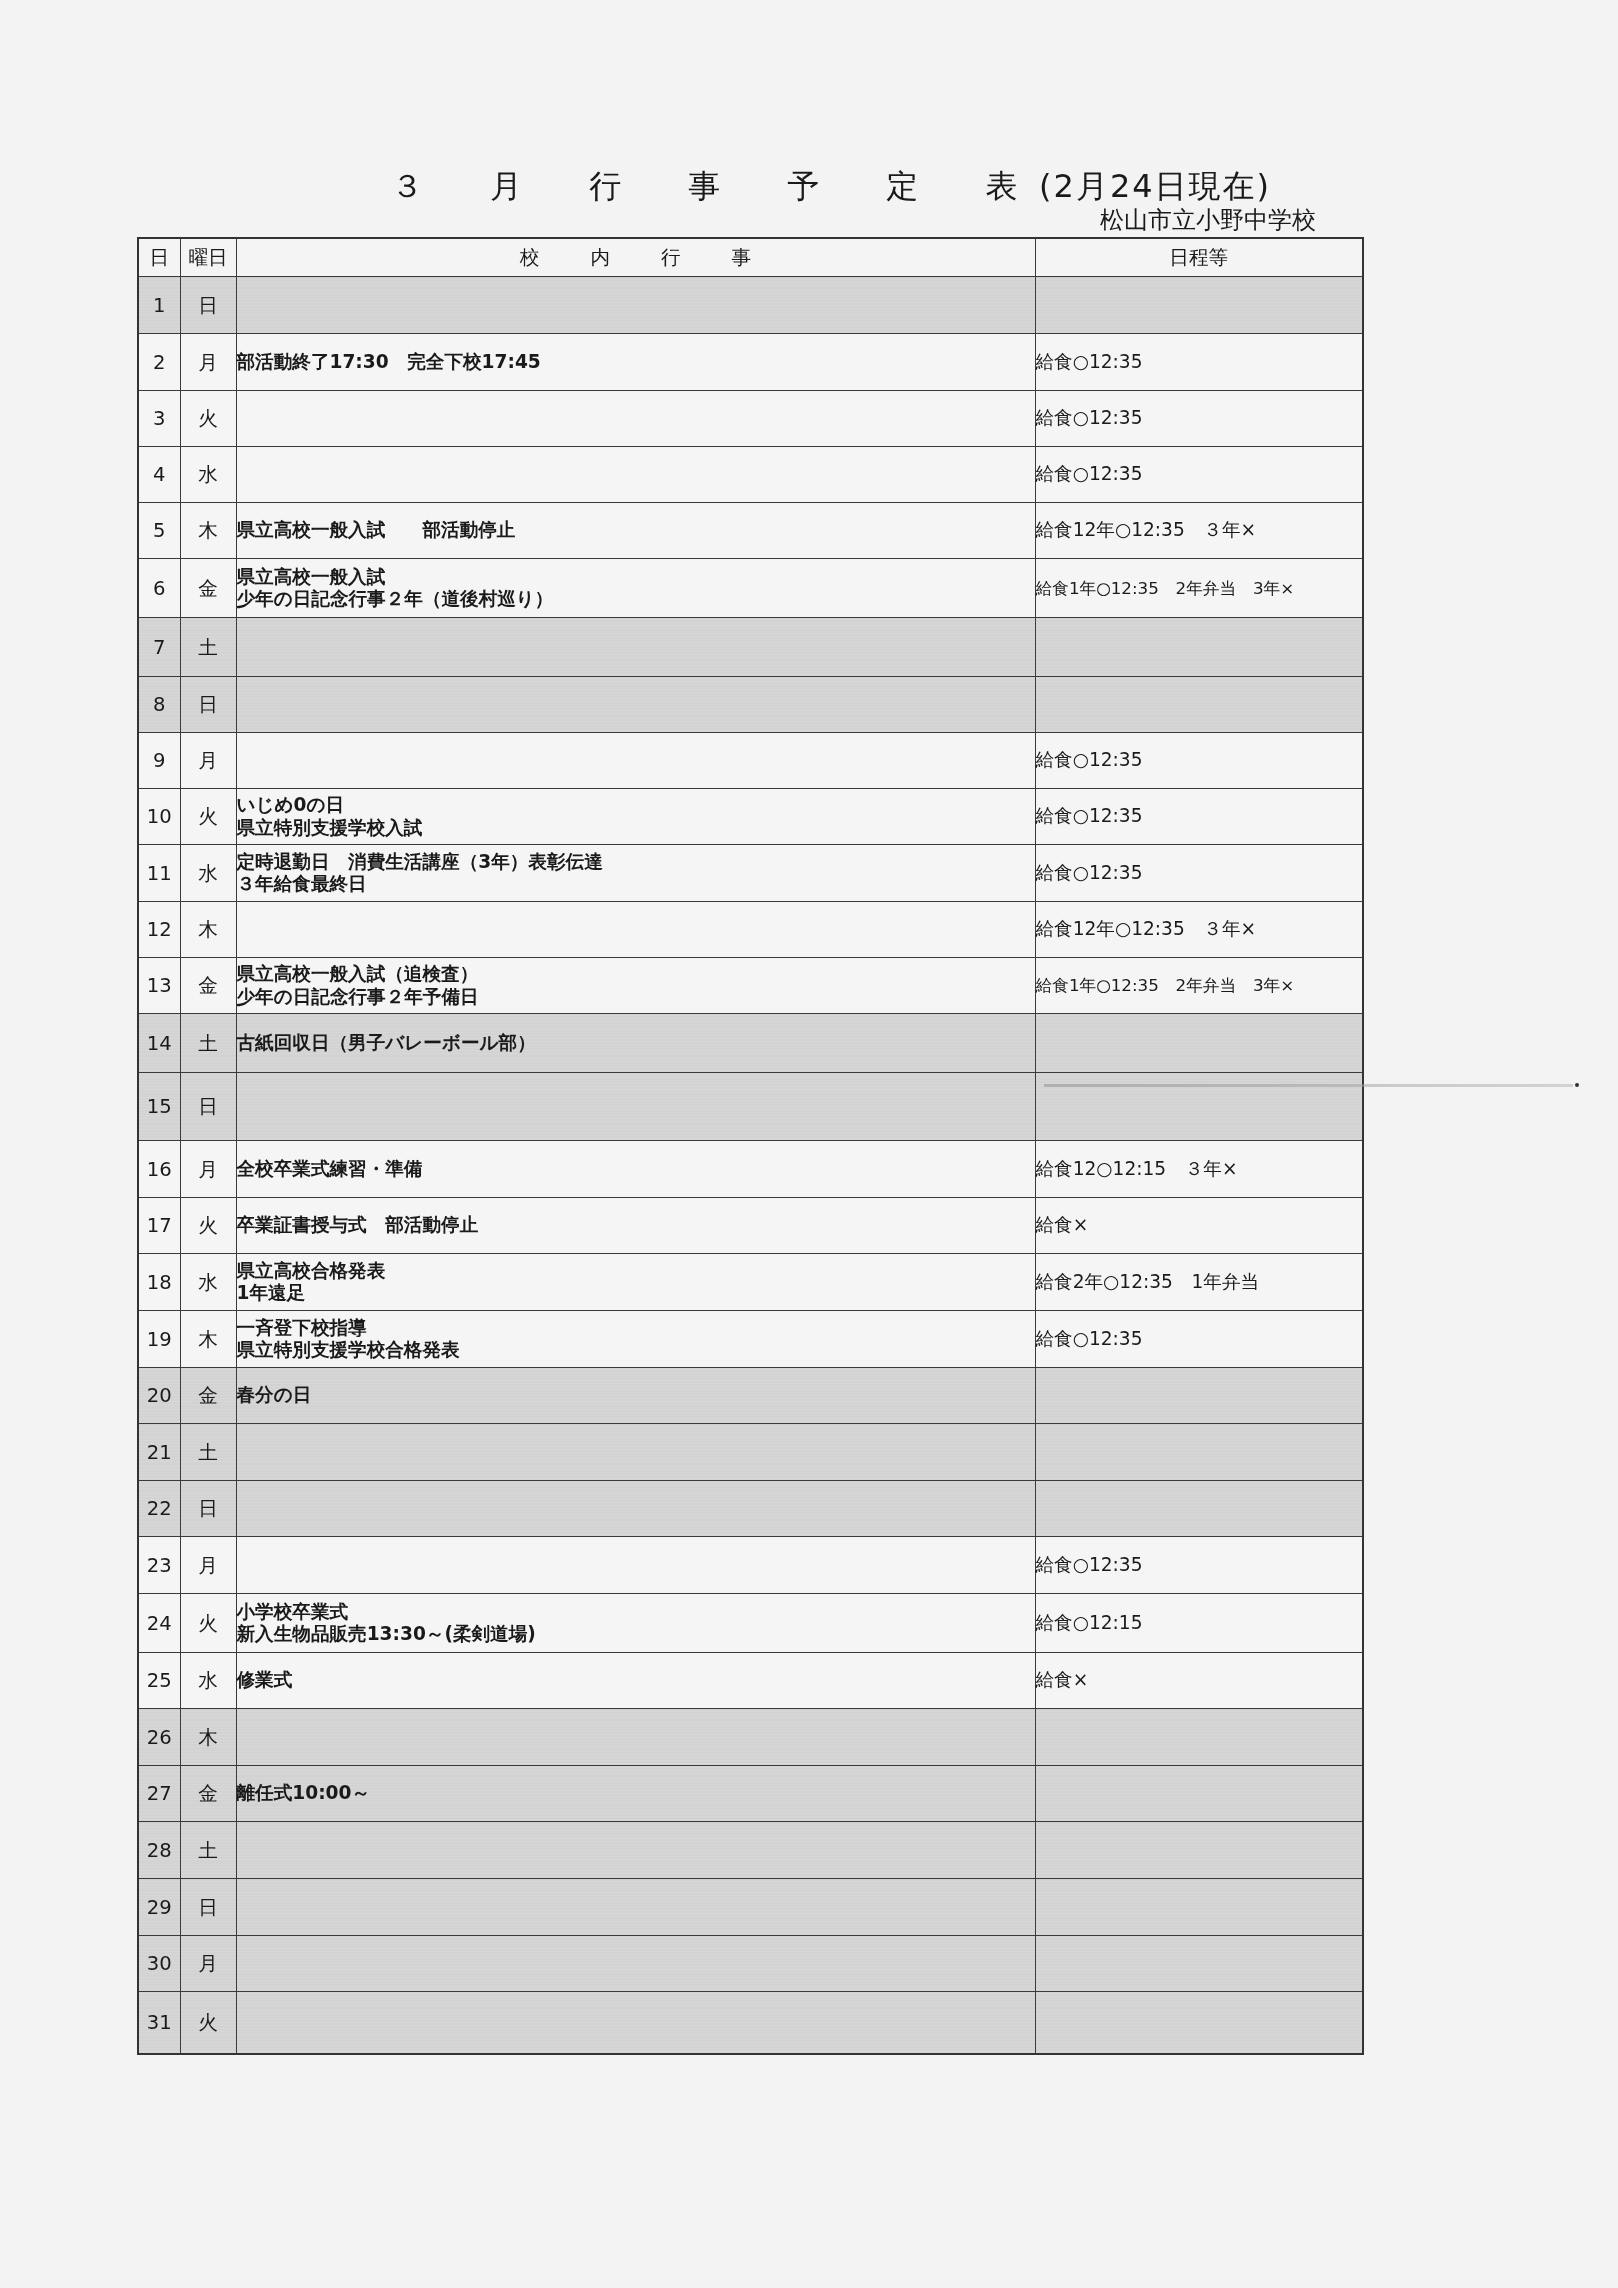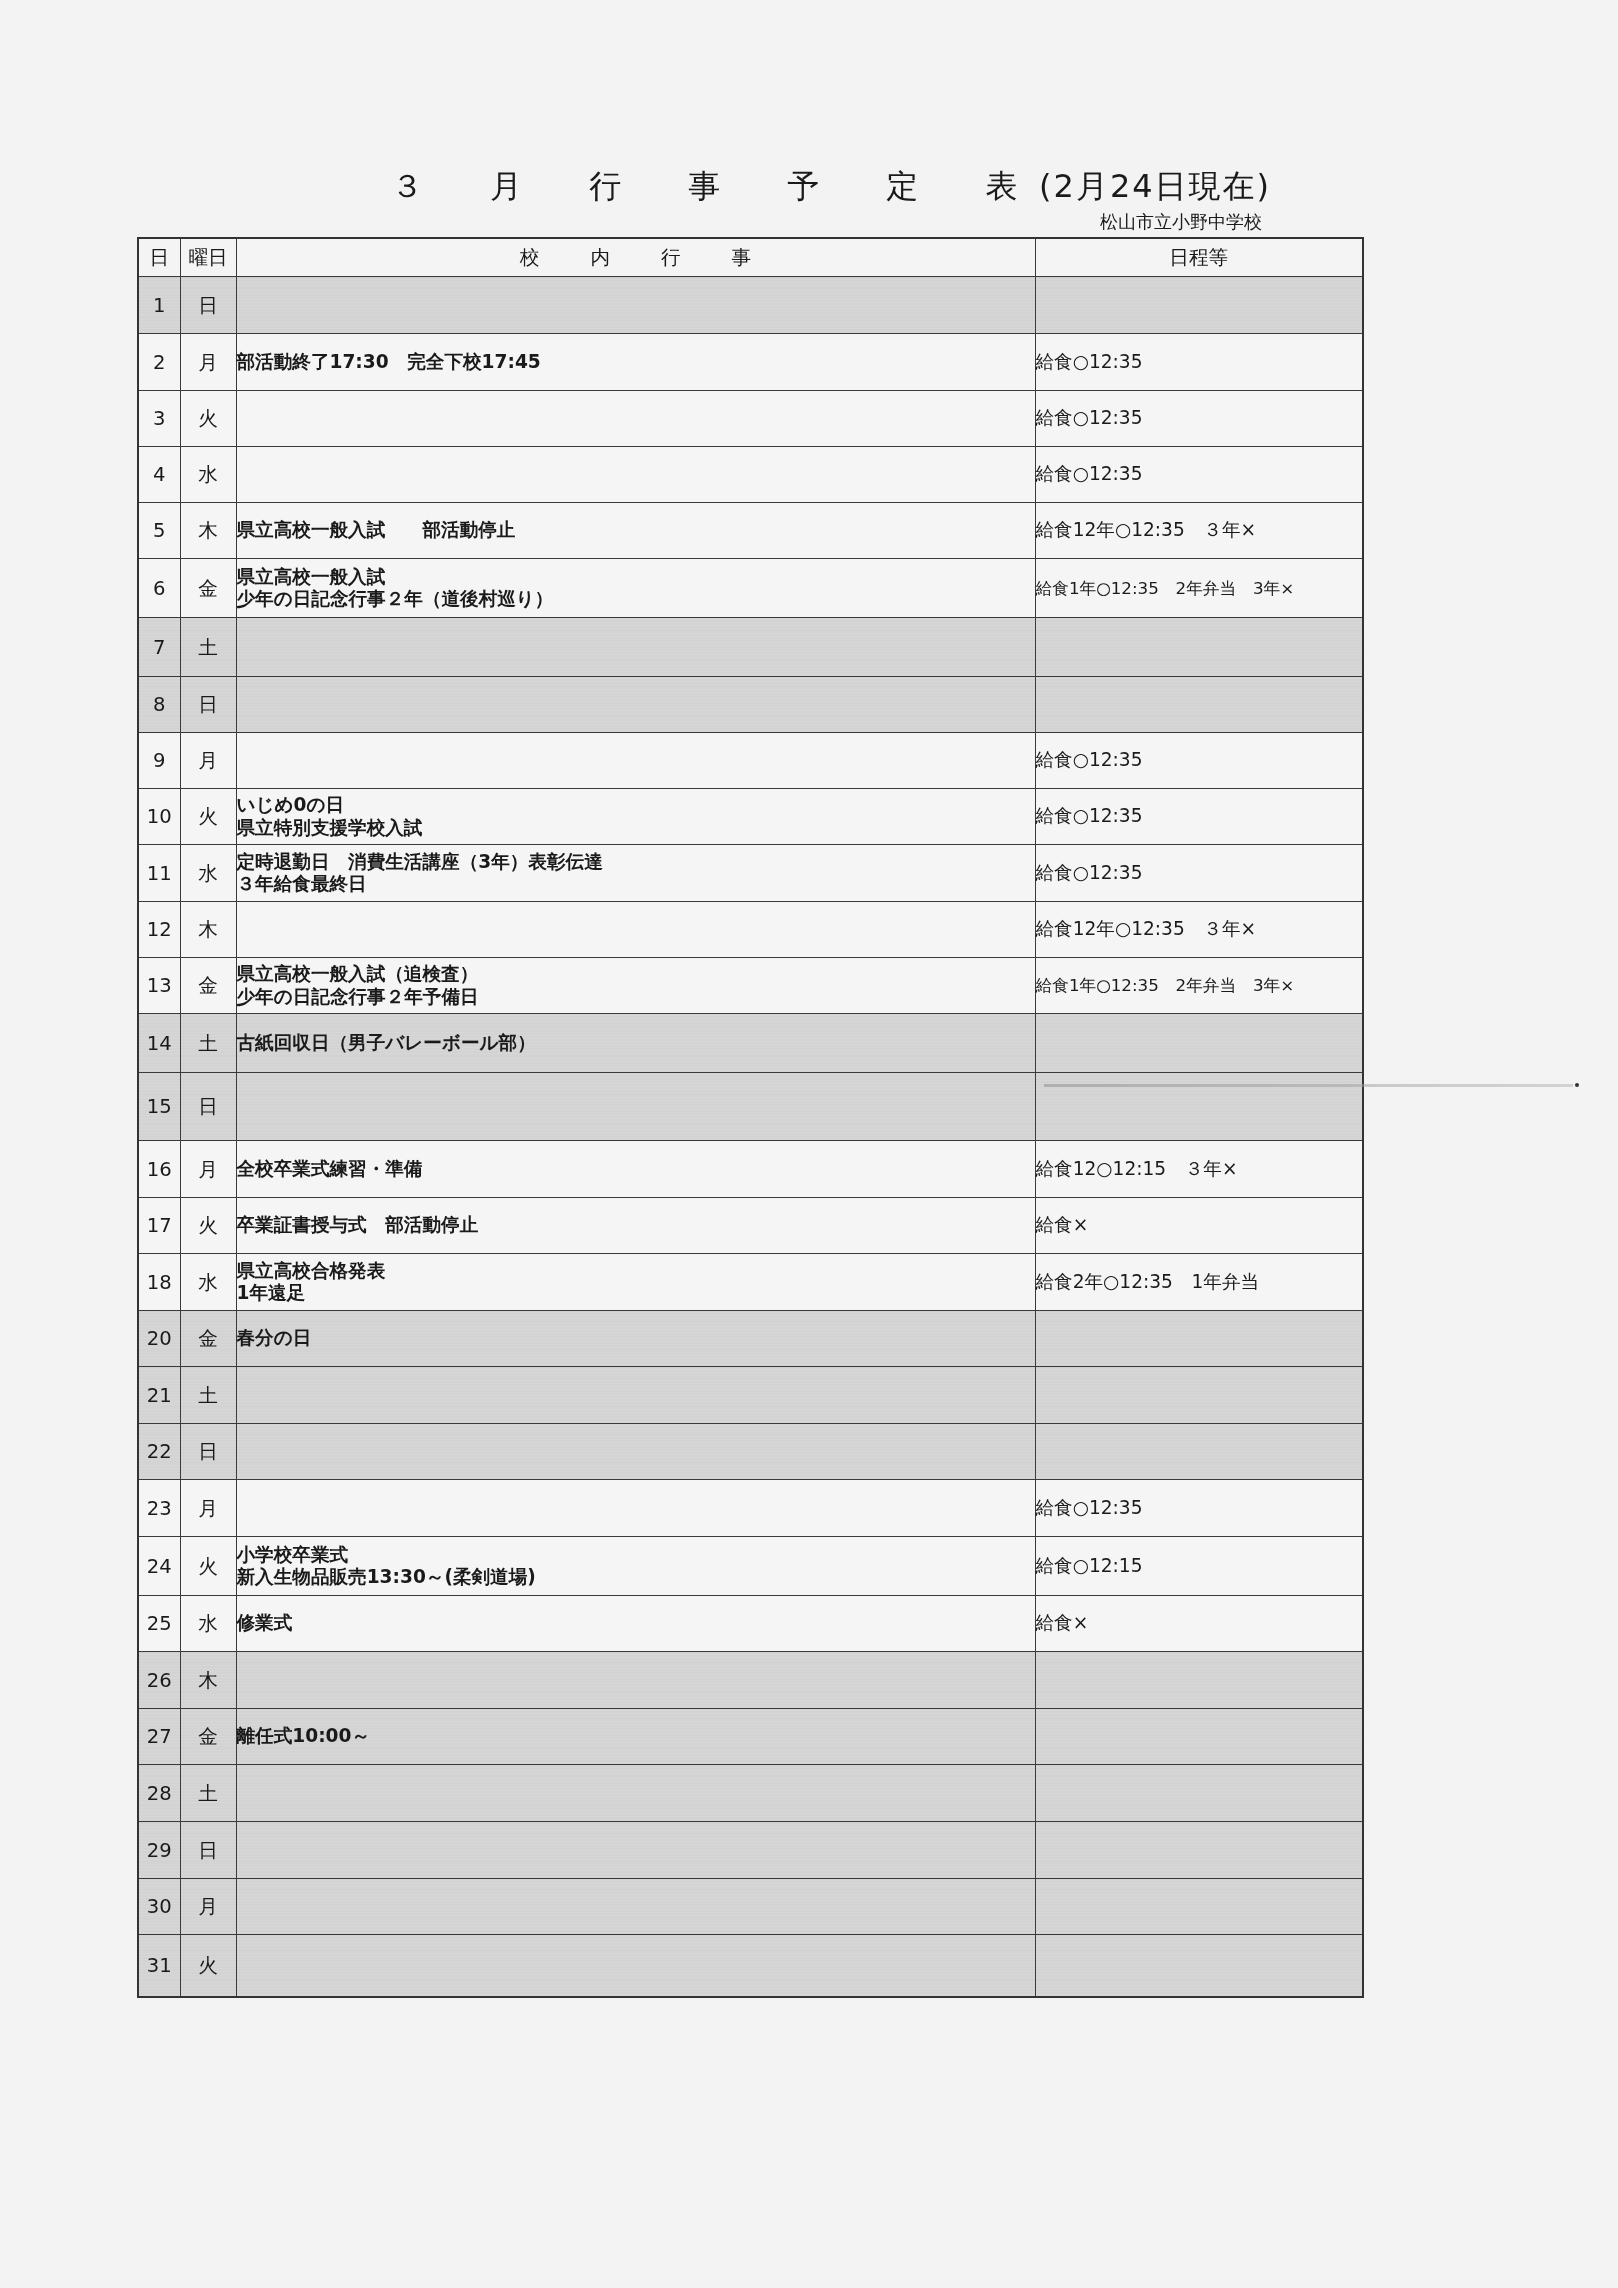--- a/index.html
+++ b/index.html
@@ -8,21 +8,21 @@
     background:#f3f3f3;
     font-family:"DejaVu Sans", "Liberation Sans", sans-serif;
     color:#1a1a1a;
   }
   .title {
     position:absolute; left:343px; top:165px; width:804px;
     font-size:32px; letter-spacing:2px; white-space:nowrap;margin-left:48px;
   }
   .title .t-main { word-spacing:13.7px; letter-spacing:21.6px; }
   .school {
-    position:absolute; left:1100px; top:210px; font-size:18px; letter-spacing:0px;
+    position:absolute; left:1100px; top:204px; font-size:24px; letter-spacing:0px;
   }
   table.sched {
     position:absolute; left:137px; top:237px; width:1225px;
     border-collapse:collapse; table-layout:fixed;
     border:2px solid #333;
   }
   table.sched td, table.sched th {
     border:1.5px solid #3a3a3a; padding:0; vertical-align:middle;
     font-weight:normal;
   }
@@ -198,20 +198,29 @@
       </tr>
       <tr class="row plain" style="height: 57px;">
         <td class="day">18</td>
         <td class="wd">水</td>
         <td class="ev">
           <span class="ev-line">県立高校合格発表</span>
           <span class="ev-line">1年遠足</span>
         </td>
         <td class="sc">給食2年○12:35　1年弁当</td>
       </tr>
+      <tr class="row plain" style="height: 57px;">
+        <td class="day">19</td>
+        <td class="wd">木</td>
+        <td class="ev">
+          <span class="ev-line">一斉登下校指導</span>
+          <span class="ev-line">県立特別支援学校合格発表</span>
+        </td>
+        <td class="sc mid">給食○12:35</td>
+      </tr>
       <tr class="row shade" style="height: 56px;">
         <td class="day">20</td>
         <td class="wd">金</td>
         <td class="ev">
           <span class="ev-line">春分の日</span>
         </td>
         <td class="sc mid"></td>
       </tr>
       <tr class="row shade" style="height: 57px;">
         <td class="day">21</td>

